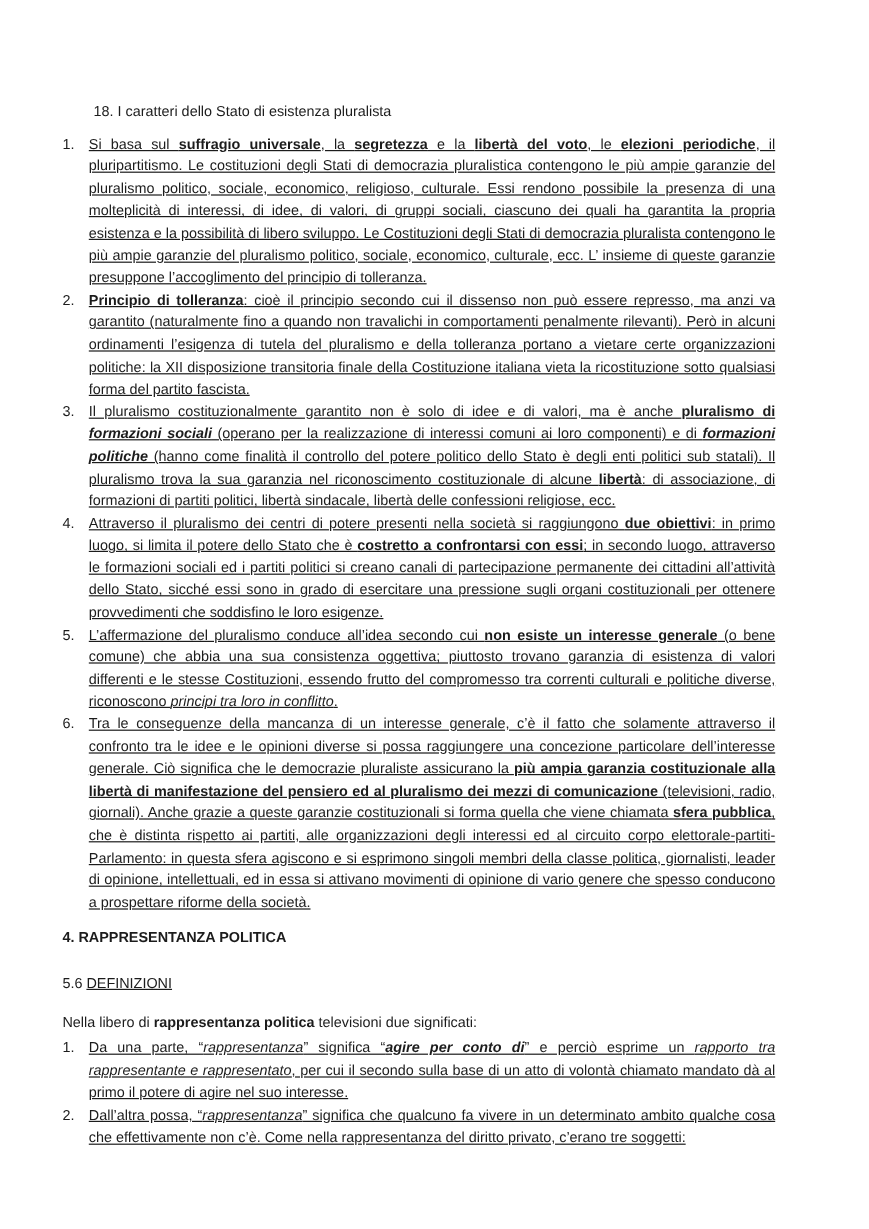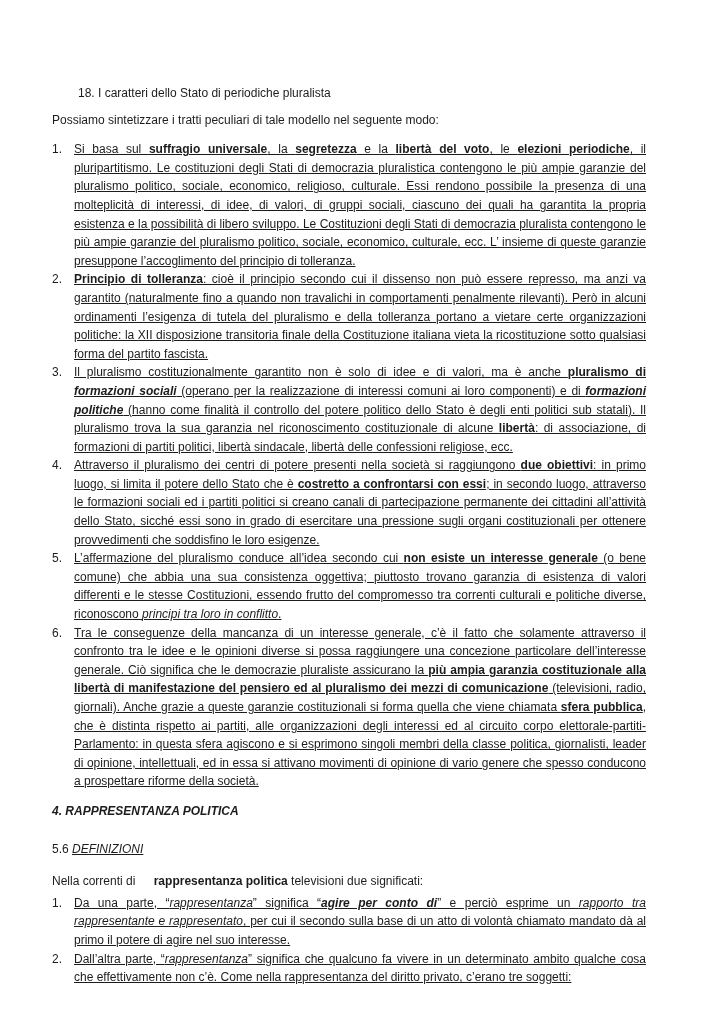--- a/index.html
+++ b/index.html
@@ -32,24 +32,23 @@
   .def-intro { margin-bottom:3px; }
 </style>
 </head>
 <body>
 
 <div class="page">
   <div class="content">
 
     <div class="li topic">
       <span class="num">18.</span>
-      <span class="body">I caratteri dello Stato di periodiche pluralista</span>
+      <span class="body">I caratteri dello Stato di esistenza pluralista</span>
     </div>
 
-    <p class="intro">Possiamo sintetizzare i tratti peculiari di tale modello nel seguente modo:</p>
 
     <div class="list">
       <div class="li">
         <span class="num">1.</span>
         <span class="body just"><span>Si basa sul </span><span style="font-weight: bold;">suffragio universale</span><span>, la </span><span style="font-weight: bold;">segretezza</span><span> e la </span><span style="font-weight: bold;">libertà del voto</span><span>, le </span><span style="font-weight: bold;">elezioni periodiche</span><span>, il pluripartitismo. Le costituzioni degli Stati di democrazia pluralistica contengono le più ampie garanzie del pluralismo politico, sociale, economico, religioso, culturale. Essi rendono possibile la presenza di una molteplicità di interessi, di idee, di valori, di gruppi sociali, ciascuno dei quali ha garantita la propria esistenza e la possibilità di libero sviluppo. Le Costituzioni degli Stati di democrazia pluralista contengono le più ampie garanzie del pluralismo politico, sociale, economico, culturale, ecc. L’ insieme di queste garanzie presuppone l’accoglimento del principio di tolleranza.</span></span>
       </div>
       <div class="li">
         <span class="num">2.</span>
         <span class="body just"><span style="font-weight: bold;">Principio di tolleranza</span><span>: cioè il principio secondo cui il dissenso non può essere represso, ma anzi va garantito (naturalmente fino a quando non travalichi in comportamenti penalmente rilevanti). Però in alcuni ordinamenti l’esigenza di tutela del pluralismo e della tolleranza portano a vietare certe organizzazioni politiche: la XII disposizione transitoria finale della Costituzione italiana vieta la ricostituzione sotto qualsiasi forma del partito fascista.</span></span>
       </div>
@@ -64,31 +63,31 @@
       <div class="li">
         <span class="num">5.</span>
         <span class="body just"><span>L’affermazione del pluralismo conduce all’idea secondo cui </span><span style="font-weight: bold;">non esiste un interesse generale</span><span> (o bene comune) che abbia una sua consistenza oggettiva; piuttosto trovano garanzia di esistenza di valori differenti e le stesse Costituzioni, essendo frutto del compromesso tra correnti culturali e politiche diverse, riconoscono </span><span style="font-style: italic;">principi tra loro in conflitto</span><span>.</span></span>
       </div>
       <div class="li">
         <span class="num">6.</span>
         <span class="body just"><span>Tra le conseguenze della mancanza di un interesse generale, c’è il fatto che solamente attraverso il confronto tra le idee e le opinioni diverse si possa raggiungere una concezione particolare dell’interesse generale. Ciò significa che le democrazie pluraliste assicurano la </span><span style="font-weight: bold;">più ampia garanzia costituzionale alla libertà di manifestazione del pensiero ed al pluralismo dei mezzi di comunicazione</span><span> (televisioni, radio, giornali). Anche grazie a queste garanzie costituzionali si forma quella che viene chiamata </span><span style="font-weight: bold;">sfera pubblica</span><span>, che è distinta rispetto ai partiti, alle organizzazioni degli interessi ed al circuito corpo elettorale-partiti-Parlamento: in questa sfera agiscono e si esprimono singoli membri della classe politica, giornalisti, leader di opinione, intellettuali, ed in essa si attivano movimenti di opinione di vario genere che spesso conducono a prospettare riforme della società.</span></span>
       </div>
     </div>
 
-    <p class="section-heading"><span style="font-weight: bold; font-style: italic;">4. RAPPRESENTANZA POLITICA</span></p>
+    <p class="section-heading"><span style="font-weight: bold;">4. RAPPRESENTANZA POLITICA</span></p>
 
-    <p class="subsection-heading"><span>5.6 </span><span style="text-decoration: underline; font-style: italic;">DEFINIZIONI</span></p>
+    <p class="subsection-heading"><span>5.6 </span><span style="text-decoration: underline;">DEFINIZIONI</span></p>
 
-    <p class="def-intro"><span>Nella correnti di </span><span style="font-weight: bold; margin-left: 15px;">rappresentanza politica</span><span> televisioni due significati:</span></p>
+    <p class="def-intro"><span>Nella libero di </span><span style="font-weight: bold;">rappresentanza politica</span><span> televisioni due significati:</span></p>
 
     <div class="list">
       <div class="li">
         <span class="num">1.</span>
         <span class="body just"><span>Da una parte, “</span><span style="font-style: italic;">rappresentanza</span><span>” significa “</span><span style="font-weight: bold; font-style: italic;">agire per conto di</span><span>” e perciò esprime un </span><span style="font-style: italic;">rapporto tra rappresentante e rappresentato</span><span>, per cui il secondo sulla base di un atto di volontà chiamato mandato dà al primo il potere di agire nel suo interesse.</span></span>
       </div>
       <div class="li">
         <span class="num">2.</span>
-        <span class="body just"><span>Dall’altra parte, “</span><span style="font-style: italic;">rappresentanza</span><span>” significa che qualcuno fa vivere in un determinato ambito qualche cosa che effettivamente non c’è. Come nella rappresentanza del diritto privato, c’erano tre soggetti:</span></span>
+        <span class="body just"><span>Dall’altra possa, “</span><span style="font-style: italic;">rappresentanza</span><span>” significa che qualcuno fa vivere in un determinato ambito qualche cosa che effettivamente non c’è. Come nella rappresentanza del diritto privato, c’erano tre soggetti:</span></span>
       </div>
     </div>
 
   </div>
 </div>
 
 </body></html>

